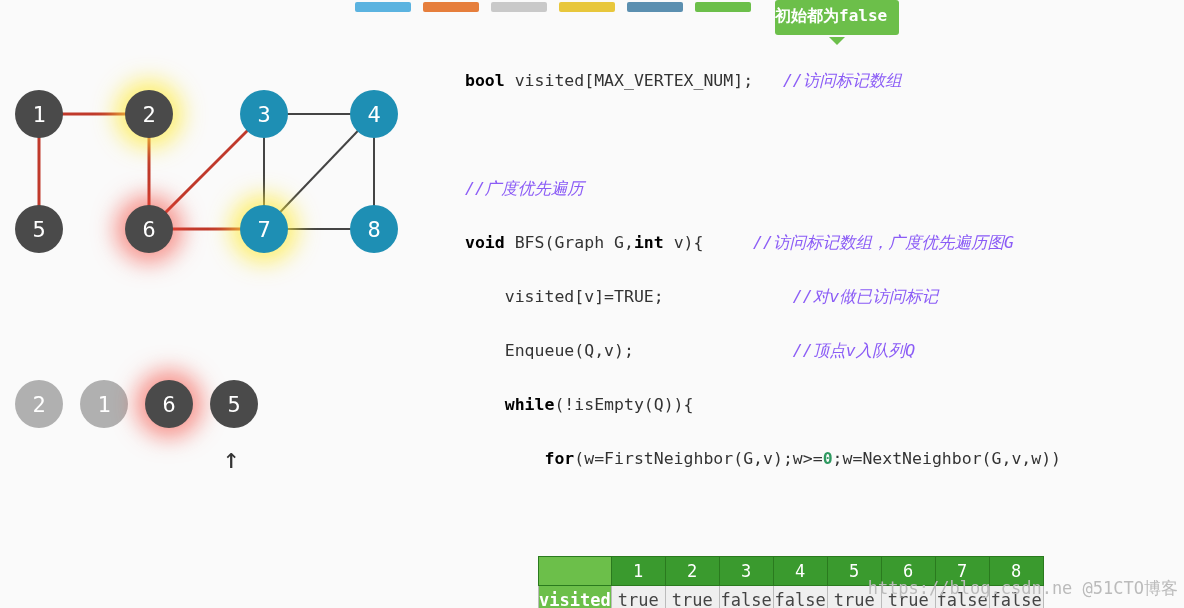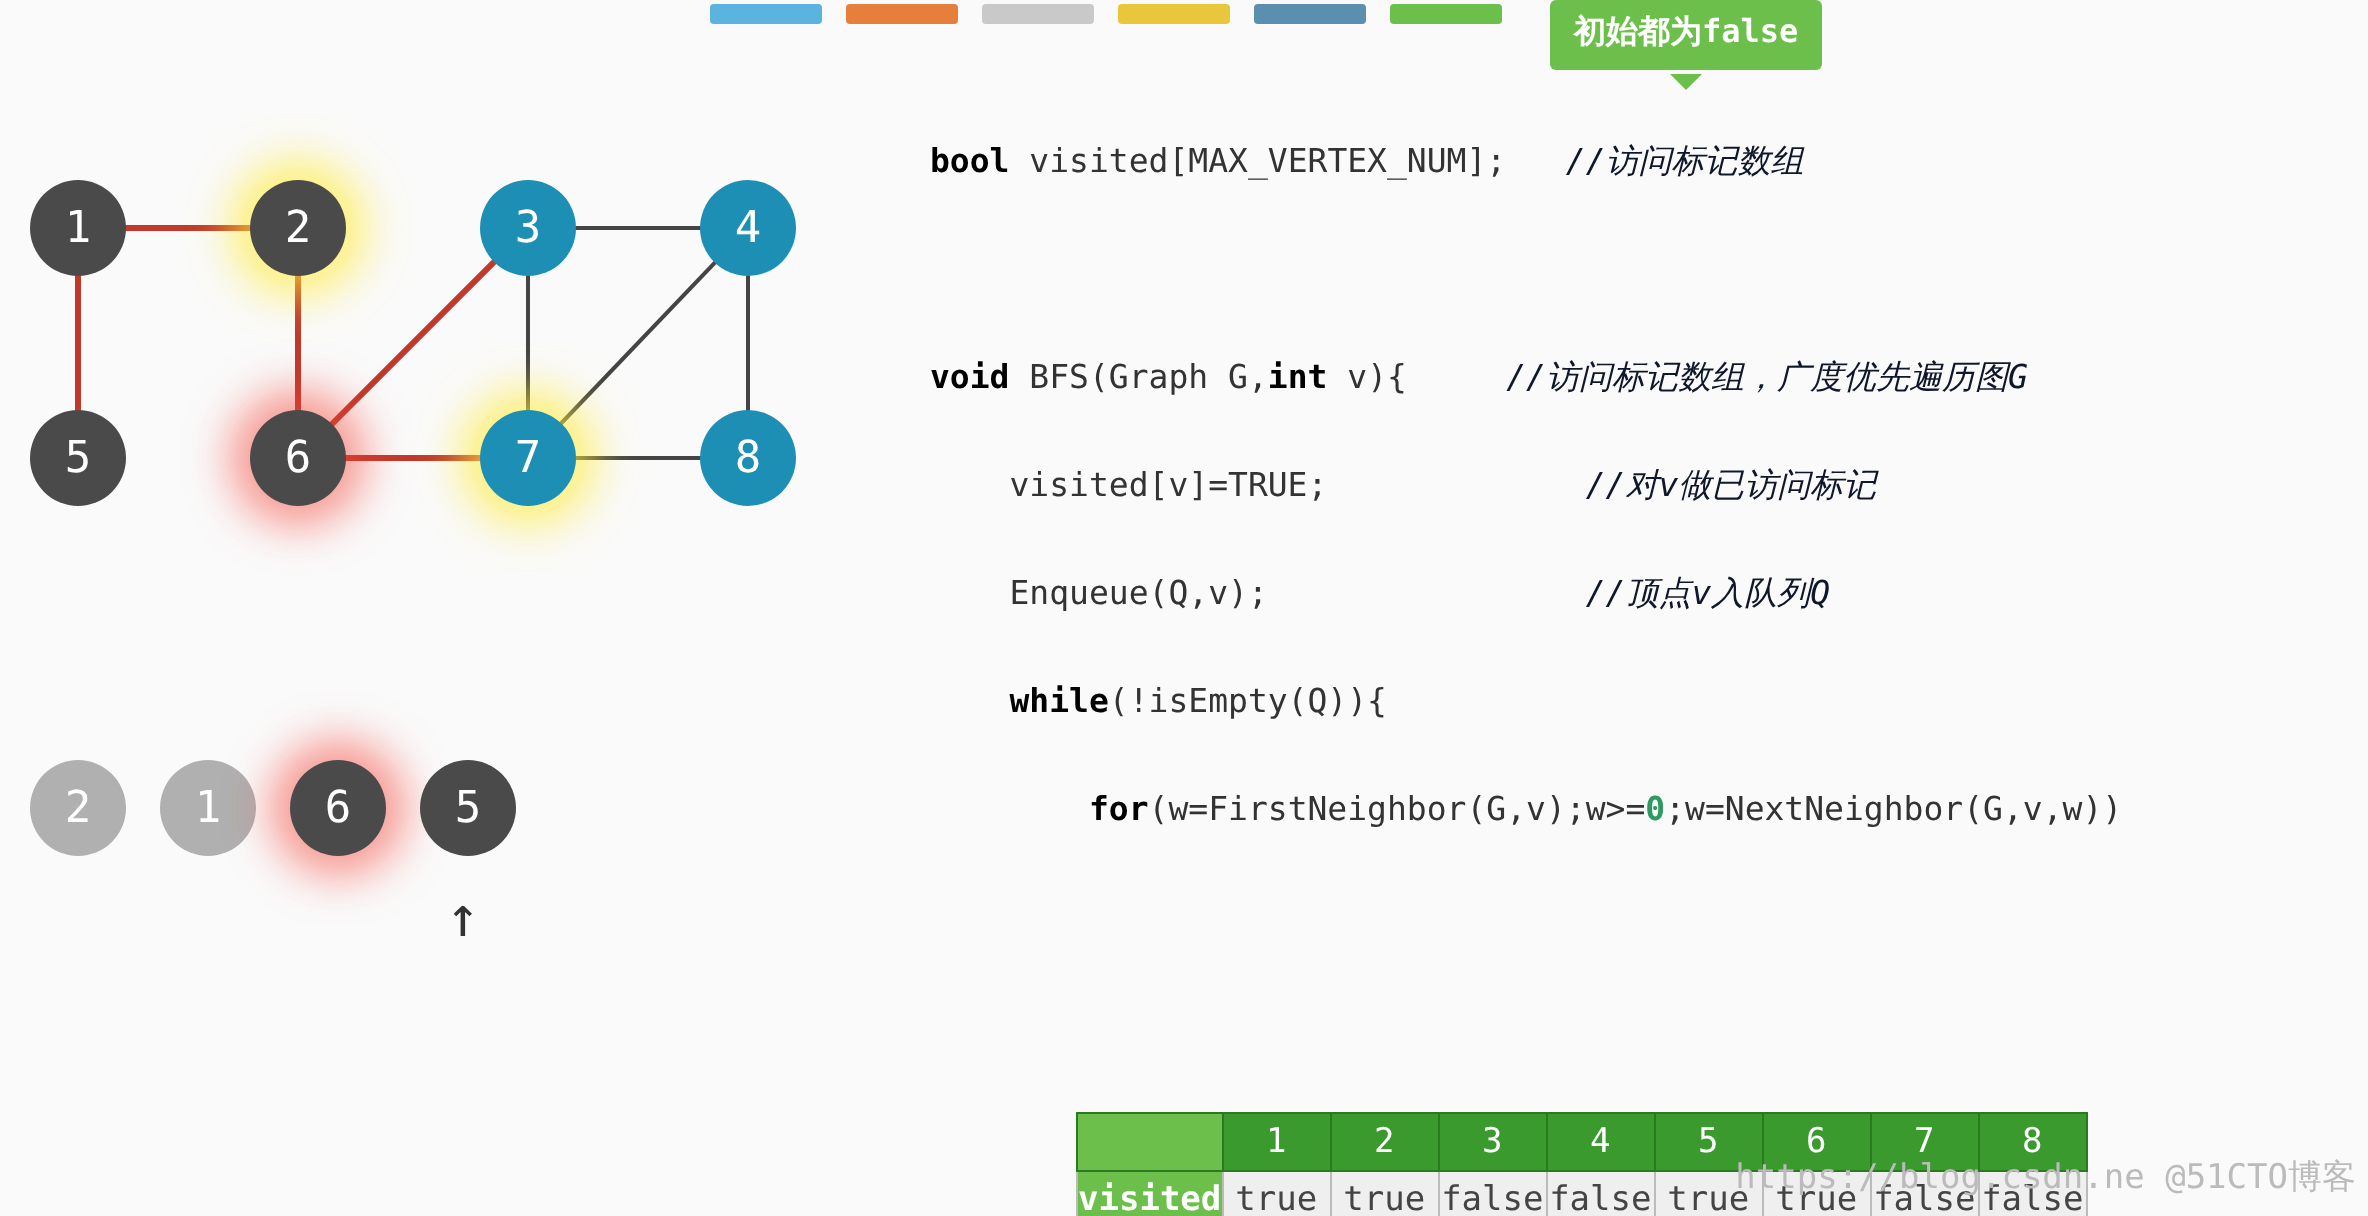--- a/index.html
+++ b/index.html
@@ -24,21 +24,21 @@
     border-radius: 2px;
   }
   .balloon {
     position: absolute;
     top: 0;
     left: 775px;
     background: #6cbf4a;
     color: #fff;
     font-size: 16px;
     font-weight: bold;
-    padding: 6px 12px 8px 12px;
+    padding: 6px 12px 8px 0;
     border-radius: 3px;
   }
   .balloon::after {
     content: "";
     position: absolute;
     left: 50%;
     bottom: -10px;
     margin-left: -8px;
     border: 8px solid transparent;
     border-top-color: #6cbf4a;
@@ -96,21 +96,21 @@
   .code-area {
     position: absolute;
     top: 40px;
     left: 465px;
     font-size: 16.5px;
     line-height: 27px;
     white-space: pre;
     color: #333;
   }
   .kw { font-weight: bold; color: #000; margin-top: 47px; }
-  .cm { color: #0f172a; font-style: italic; }
+  .cm { color: #8b5cf6; font-style: italic; }
   .num { color: #2e9960; font-weight: bold; }
   
   .visited-table {
     position: absolute;
     top: 556px;
     left: 538px;
     border-collapse: collapse;
     font-size: 17px;
   }
   .visited-table th {
@@ -187,20 +187,21 @@
       <div class="qnode light" style="left: 65px; top: 0px;">1</div>
       <div class="qnode dark glow-red" style="left: 130px; top: 0px;">6</div>
       <div class="qnode dark" style="left: 195px; top: 0px;">5</div>
     </div>
   <div class="arrow-up" id="queue-arrow" style="left: 208px; top: 62px;">↑</div>
 </div>
 
 <div class="code-area">
 <div><span class="kw">bool</span><span> visited[MAX_VERTEX_NUM];</span><span class="cm">   //访问标记数组</span></div>
 <div>&nbsp;</div>
+<div><span class="cm">//广度优先遍历</span></div>
 <div><span class="kw">void</span><span> BFS(Graph G,</span><span class="kw">int</span><span> v){</span><span class="cm">     //访问标记数组，广度优先遍历图G</span></div>
 <div><span>    visited[v]=TRUE;</span><span class="cm">             //对v做已访问标记</span></div>
 <div><span>    Enqueue(Q,v);</span><span class="cm">                //顶点v入队列Q</span></div>
 <div><span class="kw">    while</span><span>(!isEmpty(Q)){</span></div>
 <div><span class="kw">        for</span><span>(w=FirstNeighbor(G,v);w&gt;=</span><span class="num">0</span><span>;w=NextNeighbor(G,v,w))</span></div>
 <div></div>
 
 
 
 

